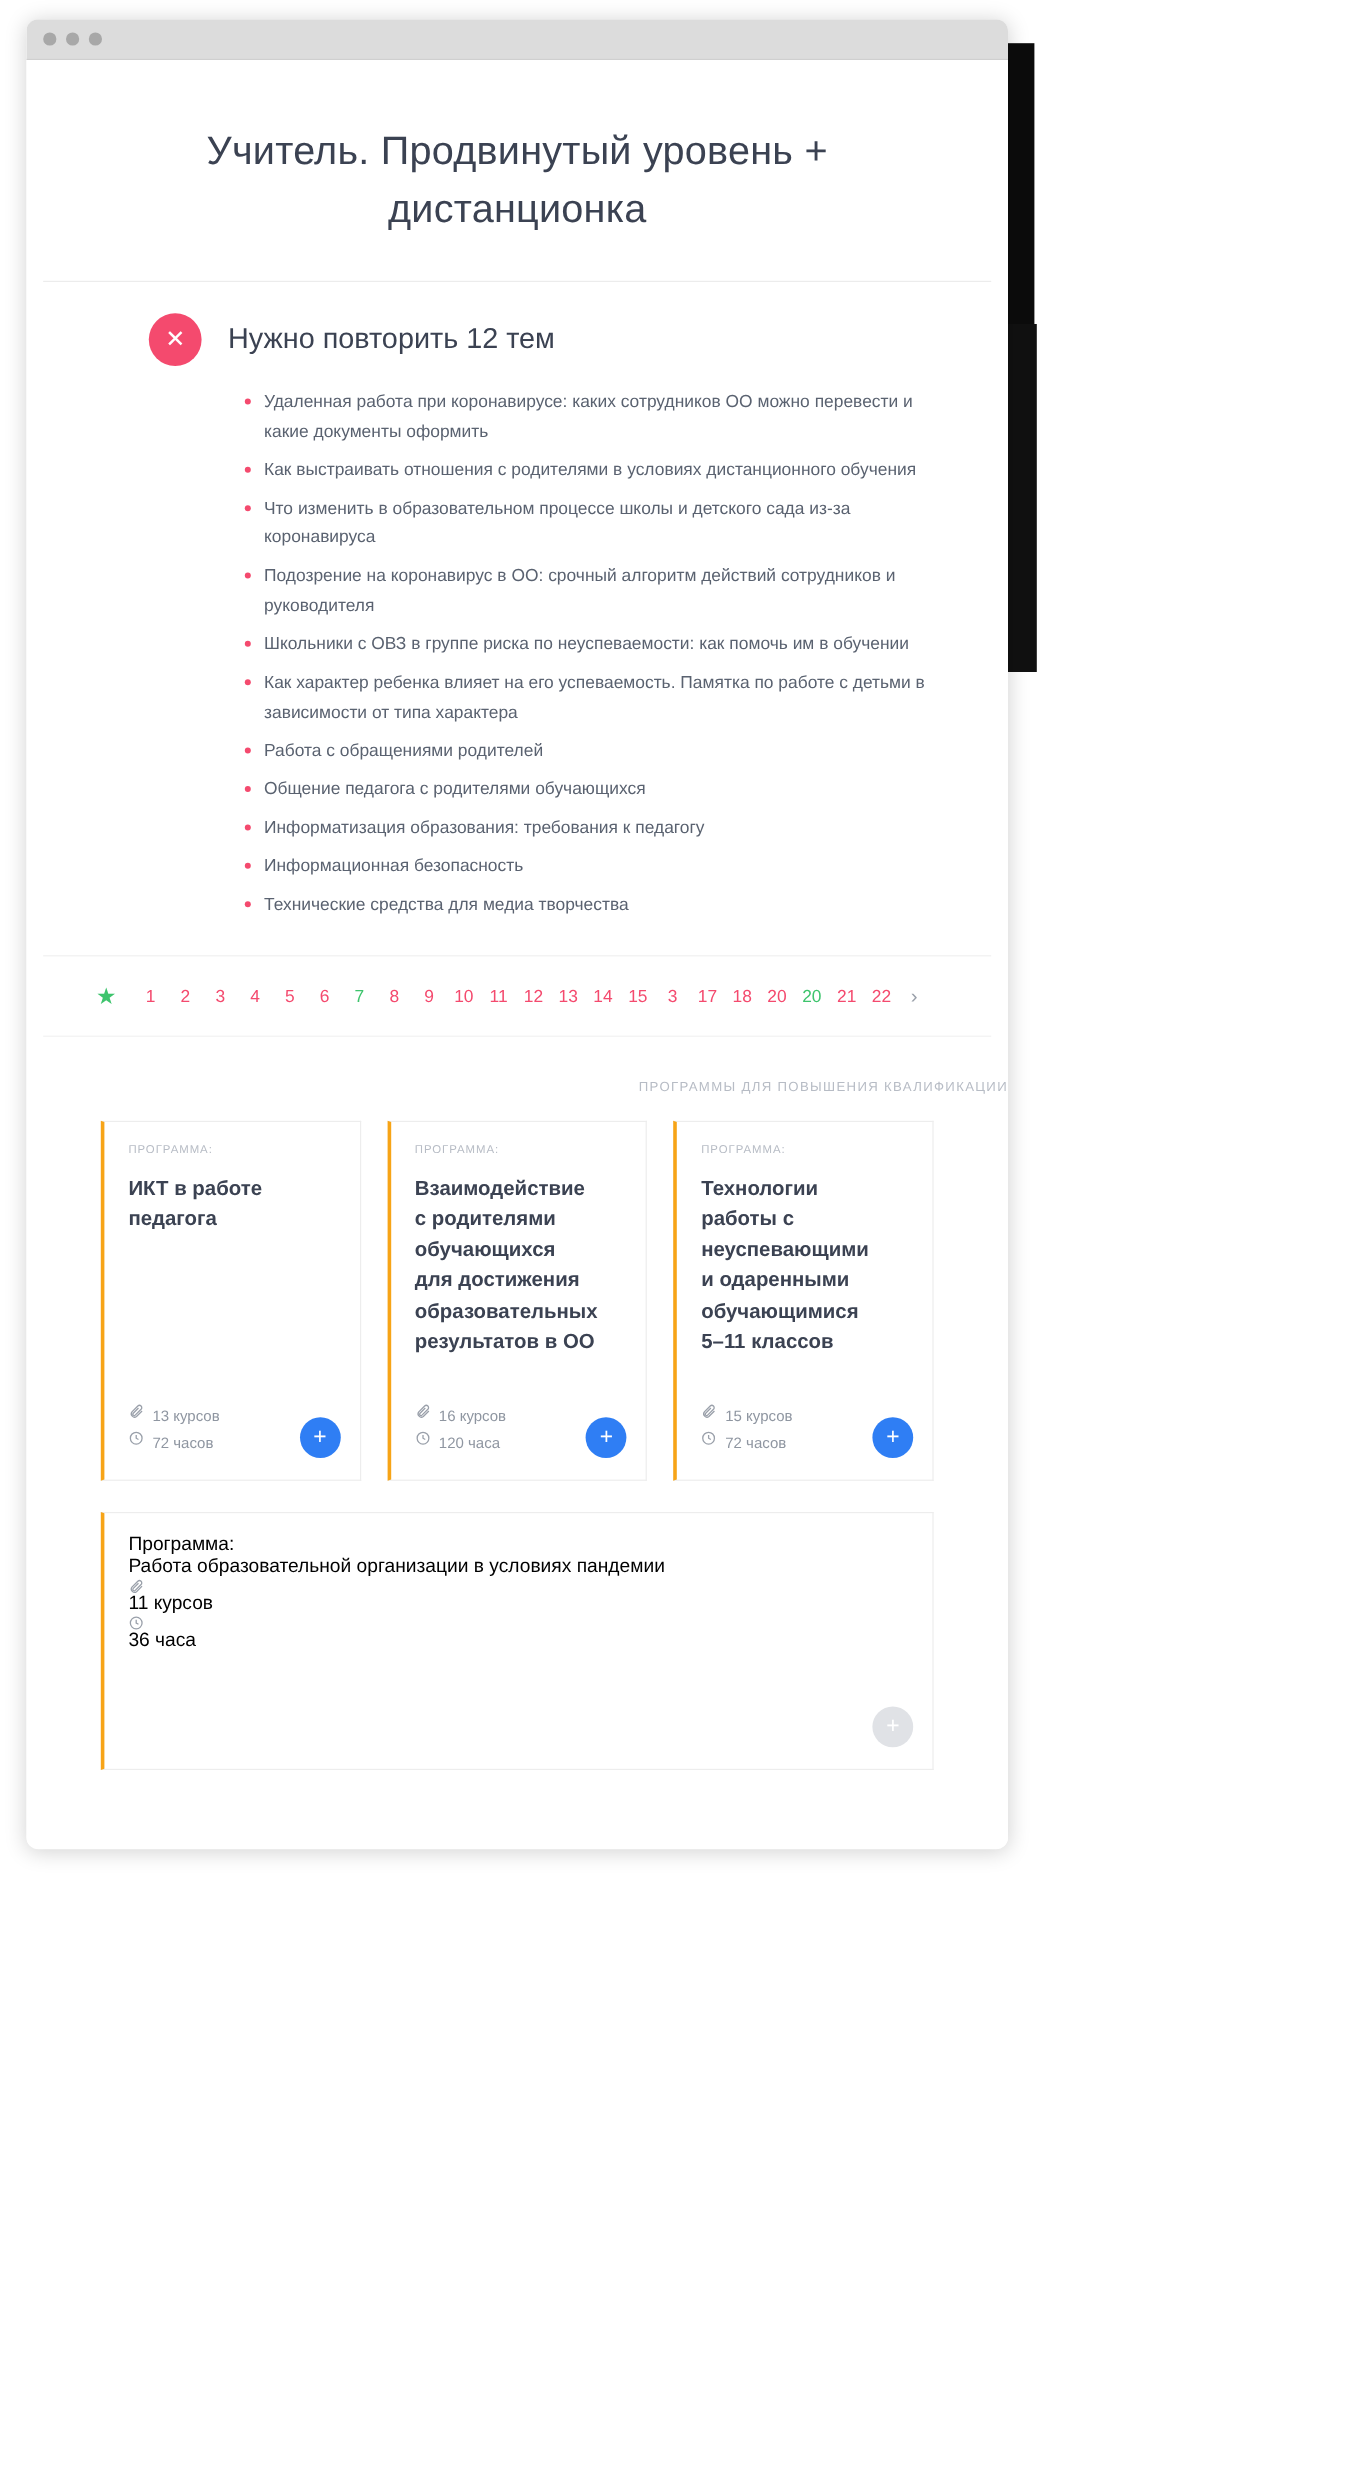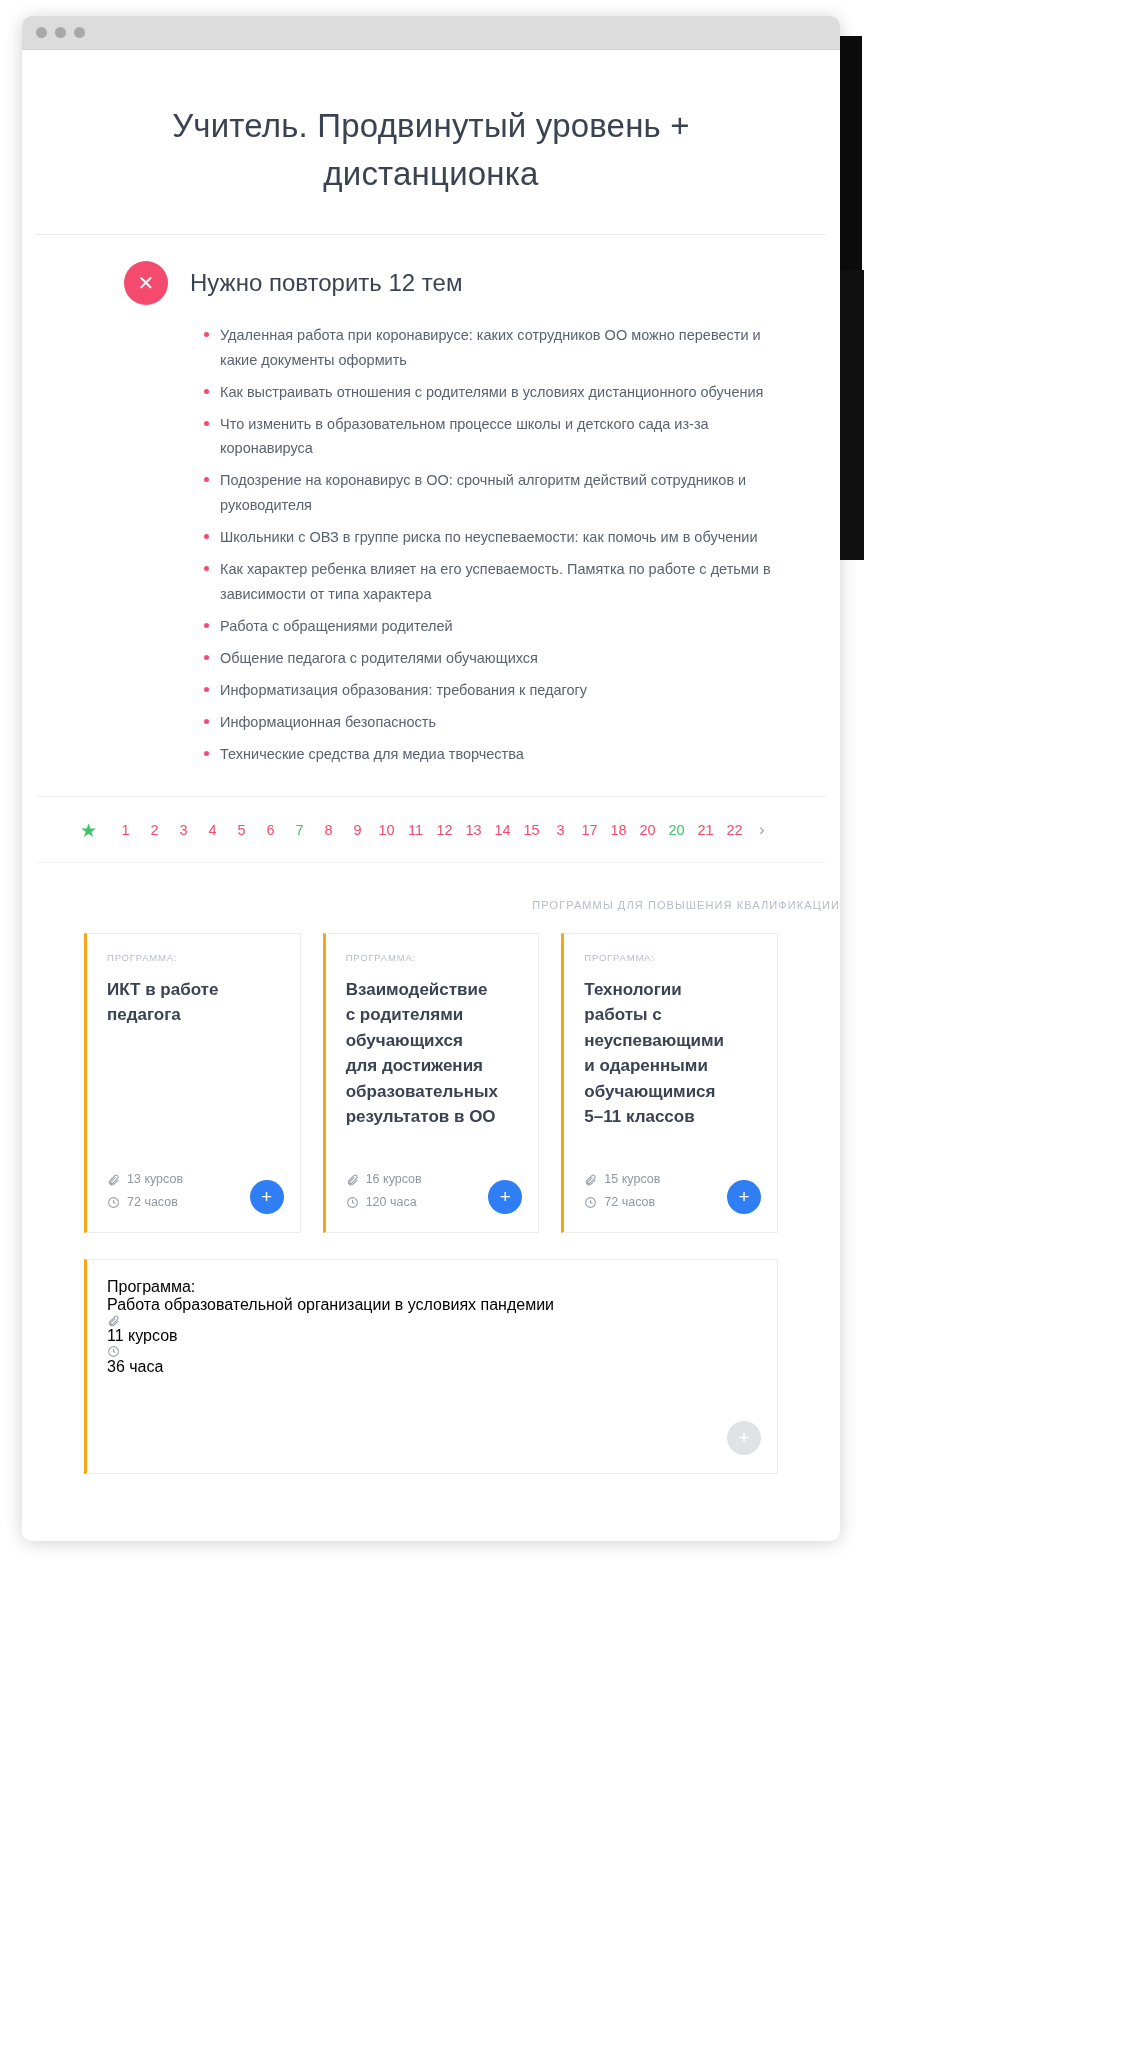--- a/index.html
+++ b/index.html
@@ -187,21 +187,21 @@
     color: #3b4252;
     font-weight: 700;
     max-width: 150px;
   }
   .card .meta {
     margin-top: auto;
     font-size: 12.5px;
     color: #8f96a1;
     line-height: 1.85;
   }
-  .card .meta .row { display: flex; align-items: center; gap: 7px; }
+  .card .meta .row { display: flex; gap: 7px; }
   .plus {
     position: absolute;
     right: 16px;
     bottom: 18px;
     width: 34px; height: 34px;
     border-radius: 50%;
     background: #2f7ef4;
     color: #fff;
     font-size: 19px;
     display: flex; align-items: center; justify-content: center;

